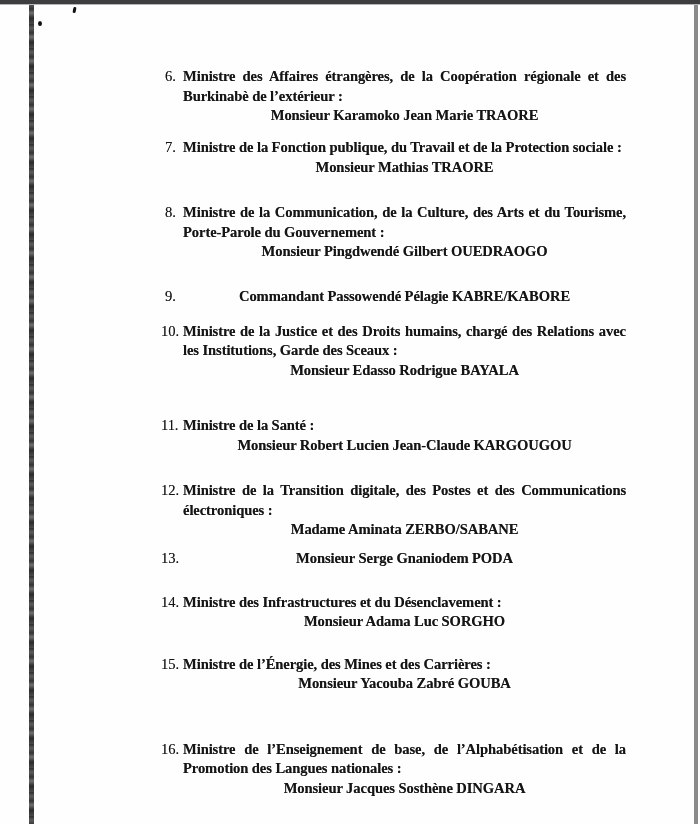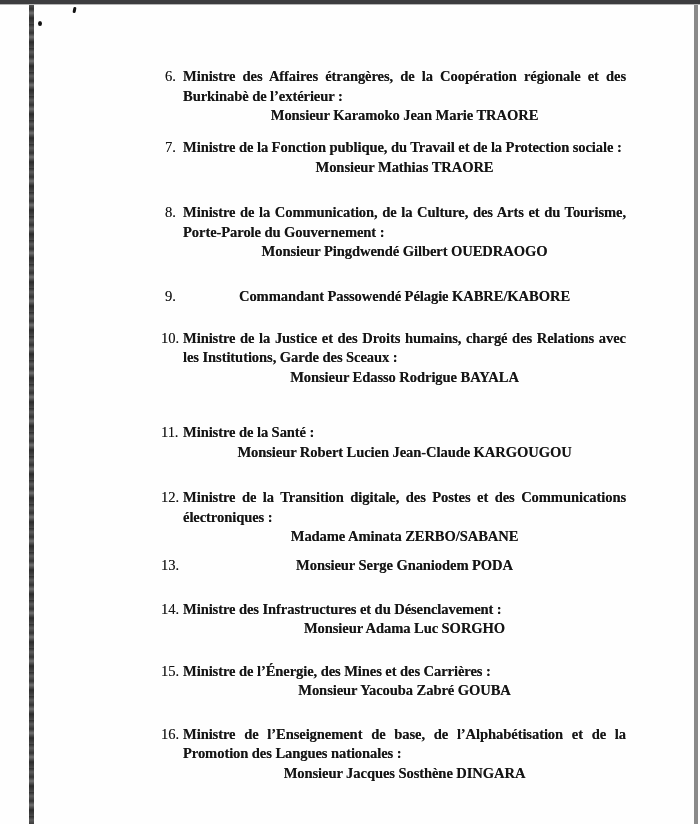--- a/index.html
+++ b/index.html
@@ -107,21 +107,21 @@
       <span class="num">8.</span>
       <div class="title">Ministre de la Communication, de la Culture, des Arts et du Tourisme, Porte-Parole du Gouvernement :</div>
       <div class="name">Monsieur Pingdwendé Gilbert OUEDRAOGO</div>
     </div>
 
     <div class="item single" style="margin-top:25.5px">
       <span class="num">9.</span>
       <div class="name">Commandant Passowendé Pélagie KABRE/KABORE</div>
     </div>
 
-    <div class="item" style="margin-top:22px">
+    <div class="item" style="margin-top:15px">
       <span class="num">10.</span>
       <div class="title">Ministre de la Justice et des Droits humains, chargé des Relations avec les Institutions, Garde des Sceaux :</div>
       <div class="name">Monsieur Edasso Rodrigue BAYALA</div>
     </div>
 
     <div class="item" style="margin-top:36px">
       <span class="num">11.</span>
       <div class="title">Ministre de la Santé :</div>
       <div class="name">Monsieur Robert Lucien Jean-Claude KARGOUGOU</div>
     </div>
@@ -142,20 +142,20 @@
       <div class="title">Ministre des Infrastructures et du Désenclavement :</div>
       <div class="name">Monsieur Adama Luc SORGHO</div>
     </div>
 
     <div class="item" style="margin-top:23px">
       <span class="num">15.</span>
       <div class="title">Ministre de l’Énergie, des Mines et des Carrières :</div>
       <div class="name">Monsieur Yacouba Zabré GOUBA</div>
     </div>
 
-    <div class="item" style="margin-top:24px">
+    <div class="item" style="margin-top:46px">
       <span class="num">16.</span>
       <div class="title">Ministre de l’Enseignement de base, de l’Alphabétisation et de la Promotion des Langues nationales :</div>
       <div class="name">Monsieur Jacques Sosthène DINGARA</div>
     </div>
 
   </div>
 </div>
 
 </body></html>

